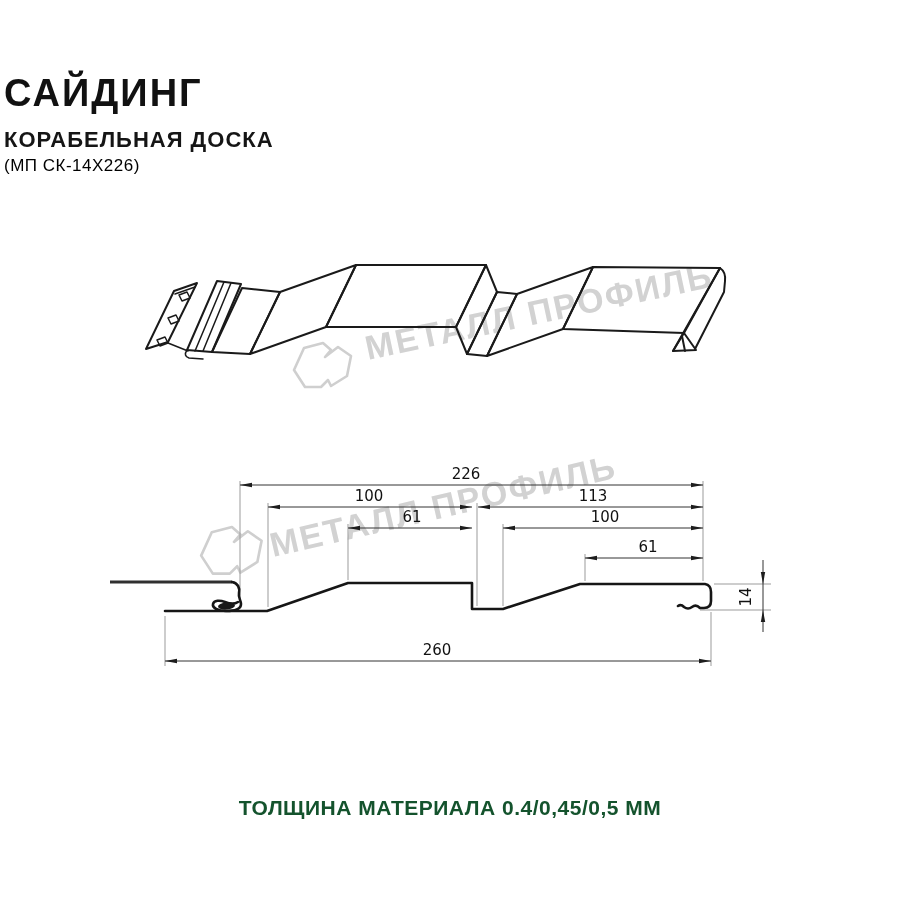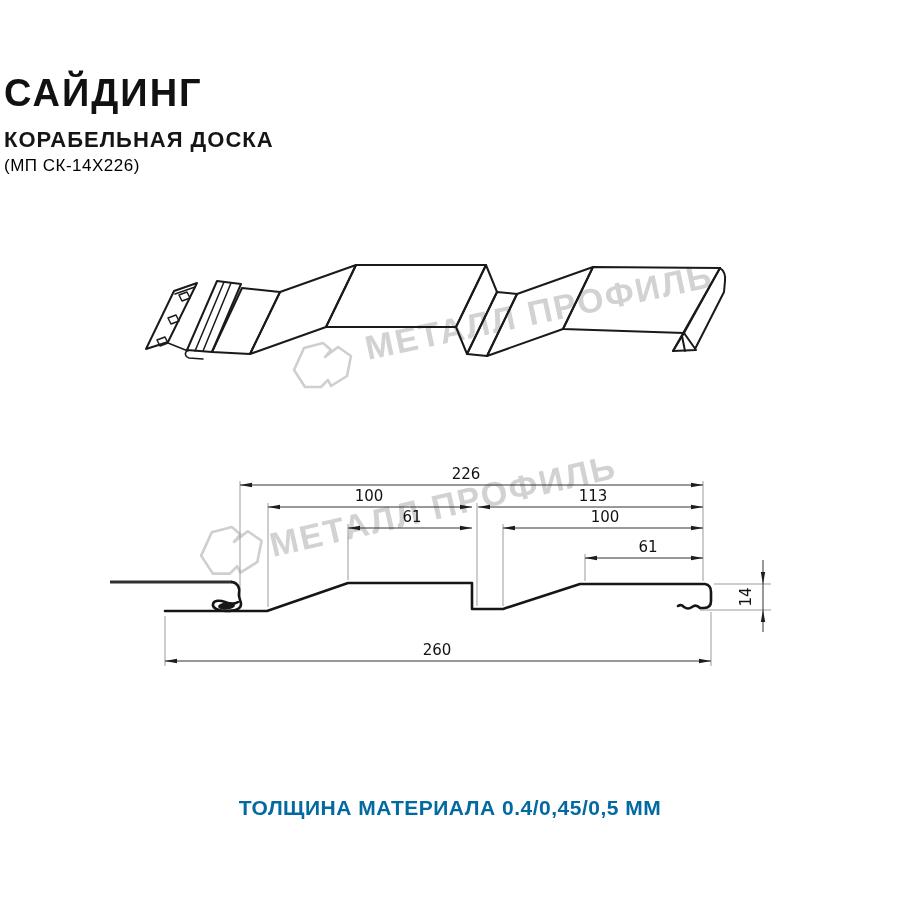--- a/index.html
+++ b/index.html
@@ -5,21 +5,21 @@
   html,body{margin:0;padding:0;background:#fff;}
   .page{
     position:relative;width:900px;height:900px;background:#fff;overflow:hidden;
     font-family:"Liberation Sans",sans-serif;color:#161616;
   }
   .hdr{position:absolute;left:4px;width:900px;text-align:left;white-space:nowrap;}
   .title{top:72px;font-size:38px;font-weight:700;letter-spacing:2px;color:#111;}
   .subtitle{top:127px;font-size:22px;font-weight:700;letter-spacing:1px;color:#151515;}
   .model{top:156px;font-size:17px;font-weight:400;letter-spacing:.5px;color:#000000;}
   .footer-note{position:absolute;top:796px;left:0;width:900px;text-align:center;
-    font-size:21px;font-weight:700;letter-spacing:.5px;color:#0369a1;white-space:nowrap;}
+    font-size:21px;font-weight:700;letter-spacing:.5px;color:#14532d;white-space:nowrap;}
   svg{position:absolute;top:0;left:0;}
   .wm-text{font-family:"Liberation Sans",sans-serif;font-weight:700;font-size:34px;letter-spacing:2px;}
   .dim-label{font-family:"DejaVu Sans","Liberation Sans",sans-serif;font-size:15px;fill:#111;}
   .outline{fill:none;stroke:#1a1a1a;stroke-width:2;stroke-linejoin:round;stroke-linecap:round;}
   .thin3d{fill:none;stroke:#1a1a1a;stroke-width:1.5;stroke-linejoin:round;stroke-linecap:round;}
   .ext{stroke:#9b9b9b;stroke-width:1;fill:none;}
   .dim{stroke:#333;stroke-width:1;fill:none;}
   .arr{fill:#1d1d1d;stroke:none;}
   .profile{fill:none;stroke:#161616;stroke-width:2.6;stroke-linejoin:round;stroke-linecap:round;}
 </style>

